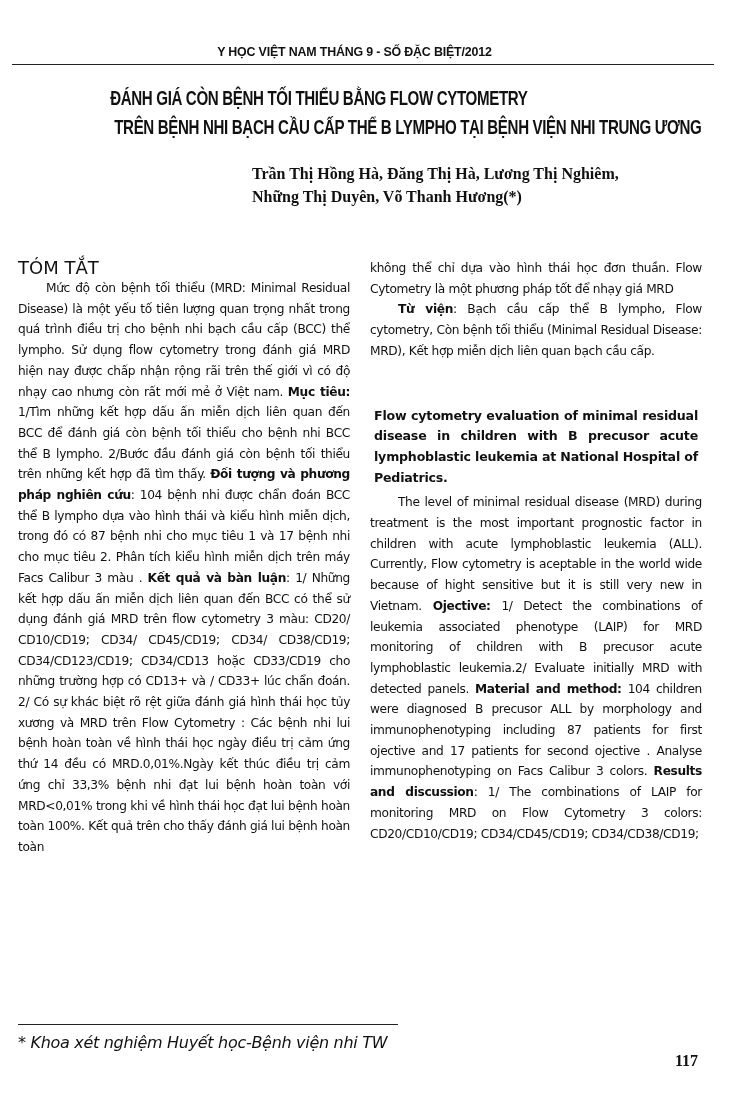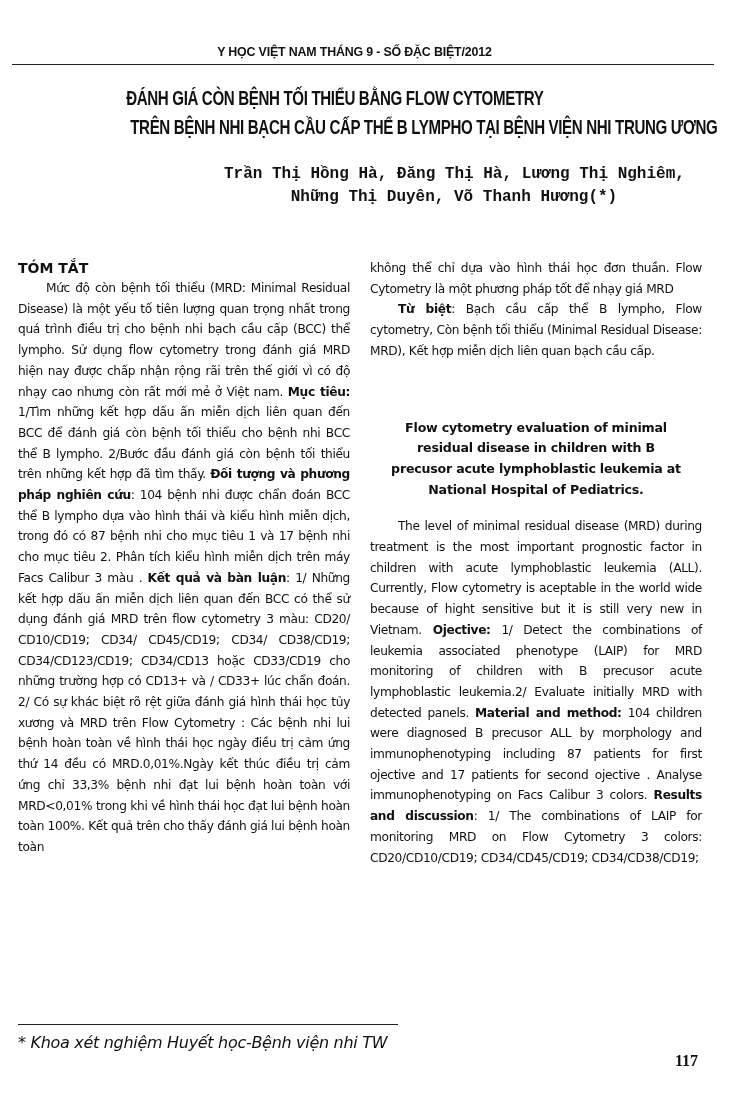--- a/index.html
+++ b/index.html
@@ -5,46 +5,46 @@
   html, body { margin: 0; padding: 0; background: #ffffff; }
   body { width: 740px; height: 1113px; position: relative; overflow: hidden; color: #111; }
   .journal-header {
     position: absolute; left: 10px; top: 44px; width: 490px; margin-left: 0;
     font-family: "Liberation Sans", sans-serif; font-weight: bold; font-size: 13.5px;
     letter-spacing: -0.2px; text-align: center; transform: scaleX(0.92); transform-origin: left;
     left: 198px; width: 340px; white-space: nowrap;
   }
   .header-rule { position: absolute; left: 12px; top: 64px; width: 702px; height: 0; border-top: 1.5px solid #222; }
   .title-line {
-    position: absolute; left: 16px; width: 638px; text-align: center;
+    position: absolute; left: 0; width: 638px; text-align: center;
     font-family: "Liberation Sans", sans-serif; font-weight: bold; font-size: 21px;
     letter-spacing: -0.5px; white-space: nowrap;
   }
   .title-line span { display: inline-block; transform: scaleX(0.72); transform-origin: center; }
   .title-1 { top: 86px; }
   .title-2 { top: 115px; }
   .authors {
-    position: absolute; right: 56px; width: 460px; text-align: center;
-    font-family: Liberation Mono, monospace; font-weight: bold; font-size: 16px; white-space: nowrap;
+    position: absolute; right: 28px; width: 460px; text-align: left;
+    font-family: Liberation Serif, serif; font-weight: bold; font-size: 16px; white-space: nowrap;
   }
   .authors-1 { top: 165px; }
   .authors-2 { top: 188px; }
   .col {
     position: absolute; font-family: "DejaVu Sans", sans-serif; font-size: 12.2px;
     line-height: 20.7px; text-align: justify; letter-spacing: -0.35px;
   }
   .col-left { left: 18px; top: 258px; width: 332px; }
   .col-right { left: 370px; top: 258px; width: 332px; }
-  .sec-head { font-weight: bold; font-size: 14px; letter-spacing: 0; margin: 0; line-height: 20px; }
+  .sec-head { font-weight: normal; font-size: 18px; letter-spacing: 0; margin: 0; line-height: 20px; }
   .para { margin: 0; text-indent: 28px; }
   .para.noindent { text-indent: 0; }
   .b { font-weight: bold; }
   .kw { margin: 0; text-indent: 28px; }
   .spacer { height: 40px; }
-  .summary-title { font-weight: bold; text-align: center; margin: 16px; font-size: 12.6px; letter-spacing: -0.2px; }
+  .summary-title { font-weight: bold; margin: 4px; font-size: 12.6px; letter-spacing: -0.2px; }
   .footnote-rule { position: absolute; left: 18px; top: 1024px; width: 380px; border-top: 1.5px solid #222; }
   .footnote {
     position: absolute; left: 18px; top: 1033px; font-family: "DejaVu Sans", sans-serif;
     font-style: italic; font-size: 16px; letter-spacing: -0.3px;
   }
   .page-number {
     position: absolute; left: 675px; top: 1052px; font-family: "Liberation Serif", serif;
     font-size: 16px; font-weight: bold;
   }
 </style>
@@ -60,21 +60,21 @@
 <div class="authors authors-1">Trần Thị Hồng Hà, Đăng Thị Hà, Lương Thị Nghiêm,</div>
 <div class="authors authors-2">Những Thị Duyên, Võ Thanh Hương(*)</div>
 
 <div class="col col-left">
   <p class="sec-head">TÓM TẮT</p>
   <p class="para"><span>Mức độ còn bệnh tối thiểu (MRD: Minimal Residual Disease) là một yếu tố tiên lượng quan trọng nhất trong quá trình điều trị cho bệnh nhi bạch cầu cấp (BCC) thể lympho. Sử dụng flow cytometry trong đánh giá MRD hiện nay được chấp nhận rộng rãi trên thế giới vì có độ nhạy cao nhưng còn rất mới mẻ ở Việt nam. </span><span class="b">Mục tiêu:</span><span> 1/Tìm những kết hợp dấu ấn miễn dịch liên quan đến BCC để đánh giá còn bệnh tối thiểu cho bệnh nhi BCC thể B lympho. 2/Bước đầu đánh giá còn bệnh tối thiểu trên những kết hợp đã tìm thấy. </span><span class="b">Đối tượng và phương pháp nghiên cứu</span><span>: 104 bệnh nhi được chẩn đoán BCC thể B lympho dựa vào hình thái và kiểu hình miễn dịch, trong đó có 87 bệnh nhi cho mục tiêu 1 và 17 bệnh nhi cho mục tiêu 2. Phân tích kiểu hình miễn dịch trên máy Facs Calibur 3 màu . </span><span class="b">Kết quả và bàn luận</span><span>: 1/ Những kết hợp dấu ấn miễn dịch liên quan đến BCC có thể sử dụng đánh giá MRD trên flow cytometry 3 màu: CD20/ CD10/CD19; CD34/ CD45/CD19; CD34/ CD38/CD19; CD34/CD123/CD19; CD34/CD13 hoặc CD33/CD19 cho những trường hợp có CD13+ và / CD33+ lúc chẩn đoán. 2/ Có sự khác biệt rõ rệt giữa đánh giá hình thái học tủy xương và MRD trên Flow Cytometry : Các bệnh nhi lui bệnh hoàn toàn về hình thái học ngày điều trị cảm ứng thứ 14 đều có MRD.0,01%.Ngày kết thúc điều trị cảm ứng chỉ 33,3% bệnh nhi đạt lui bệnh hoàn toàn với MRD&lt;0,01% trong khi về hình thái học đạt lui bệnh hoàn toàn 100%. Kết quả trên cho thấy đánh giá lui bệnh hoàn toàn</span></p>
 </div>
 
 <div class="col col-right">
   <p class="para noindent">không thể chỉ dựa vào hình thái học đơn thuần. Flow Cytometry là một phương pháp tốt để nhạy giá MRD</p>
-  <p class="kw"><span class="b">Từ biệt</span><span>: Bạch cầu cấp thể B lympho, Flow cytometry, Còn bệnh tối thiểu (Minimal Residual Disease: MRD), Kết hợp miễn dịch liên quan bạch cầu cấp.</span></p>
+  <p class="kw"><span class="b">Từ viện</span><span>: Bạch cầu cấp thể B lympho, Flow cytometry, Còn bệnh tối thiểu (Minimal Residual Disease: MRD), Kết hợp miễn dịch liên quan bạch cầu cấp.</span></p>
   <div class="spacer"></div>
   <p class="summary-title">Flow cytometry evaluation of minimal residual disease in children with B precusor acute lymphoblastic leukemia at National Hospital of Pediatrics.</p>
   <p class="para"><span>The level of minimal residual disease (MRD) during treatment is the most important prognostic factor in children with acute lymphoblastic leukemia (ALL). Currently, Flow cytometry is  aceptable in the world wide because of hight sensitive but it is still very new in Vietnam. </span><span class="b">Ojective:</span><span> 1/ Detect the combinations of leukemia associated phenotype (LAIP) for MRD monitoring of children with B precusor acute lymphoblastic leukemia.2/ Evaluate initially  MRD with detected panels. </span><span class="b">Material and method:</span><span> 104 children were diagnosed B precusor ALL by morphology and immunophenotyping including 87 patients for first ojective and 17 patients for second ojective . Analyse immunophenotyping on Facs Calibur 3 colors. </span><span class="b">Results and discussion</span><span>: 1/ The combinations of  LAIP for monitoring MRD on Flow Cytometry 3 colors: CD20/CD10/CD19; CD34/CD45/CD19; CD34/CD38/CD19;</span></p>
 </div>
 
 <div class="footnote-rule"></div>
 <div class="footnote">* Khoa xét nghiệm Huyết học-Bệnh viện nhi TW</div>
 <div class="page-number">117</div>
 
 </body></html>

